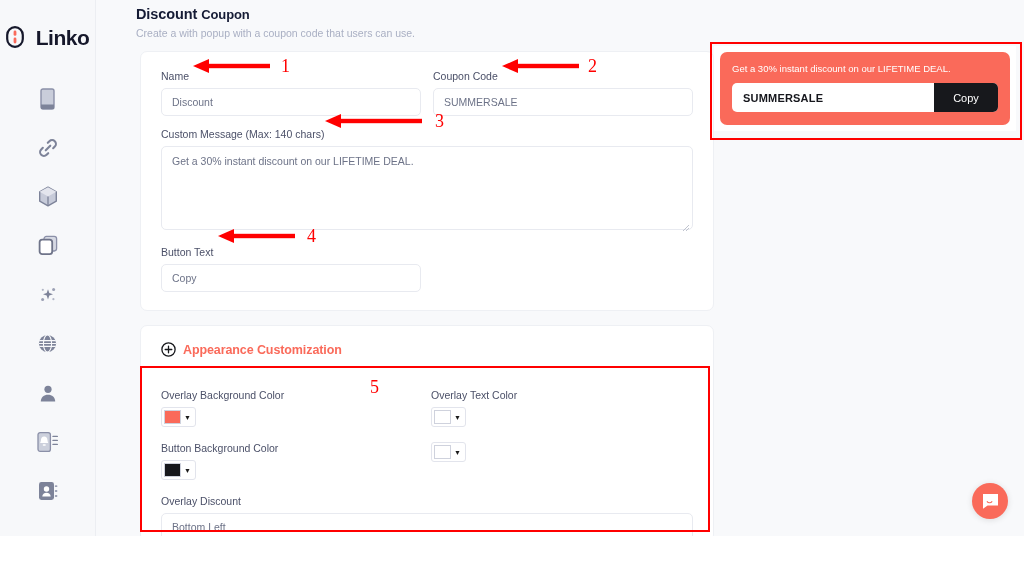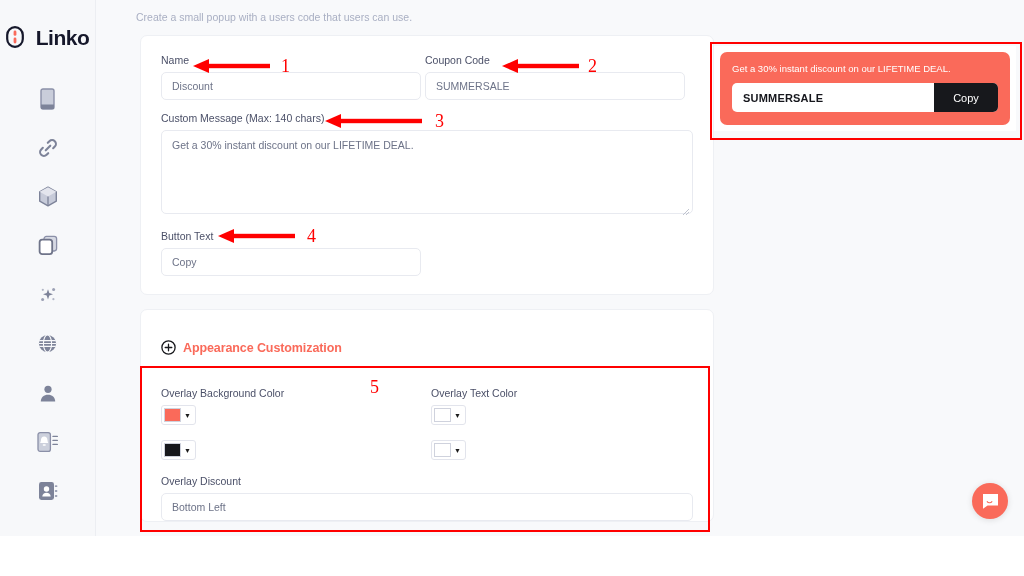--- a/index.html
+++ b/index.html
@@ -100,29 +100,29 @@
     outline: none;
     resize: none;
     position: relative;
   }
   .ta-wrap { position: relative; }
   .ta-grip {
     position: absolute; right: 3px; bottom: 2px;
     width: 8px; height: 8px; pointer-events: none;
   }
 
-  .row2 { display: flex; gap: 4px; }
+  .row2 { display: flex; gap: 12px; }
   .col-half { width: 260px; }
   .col-btntext { width: 260px; margin-top: 12px; }
   .field-block { margin-top: 12px; }
 
   
   .appear-head {
     display: flex; align-items: center; gap: 7px;
-    padding-left: 20px; padding-bottom: 14px; margin-top: 14px;
+    padding-left: 20px; padding-bottom: 14px;
   }
   .appear-title {
     color: #fa6a5a; font-size: 12.5px; font-weight: bold;
     letter-spacing: -0.1px;
   }
   .appear-body { padding: 18px 20px 0 20px; }
   .color-row { display: flex; }
   .color-col { width: 270px; }
   .color-col.right { width: 260px; }
   .swatch-wrap {
@@ -294,21 +294,24 @@
           </g>
         </svg>
       </div>
 
     </div>
   </div>
 
   <div id="content">
 
     <div class="page-head">
-      <div class="page-sub">Create a small popup with a users code that users can use.</div>
+      <div class="page-title">
+        <span>Discount</span><span>&nbsp;</span><span class="light">Coupon</span>
+      </div>
+      <div class="page-sub">Create a with popup with a coupon code that users can use.</div>
     </div>
 
     <div class="card" id="card-main">
 
       <div class="row2">
         <div class="col-half">
           <label class="field-label">Name</label>
           <input class="text-input" type="text" value="Discount" style="">
         </div>
         <div class="col-half">
@@ -358,20 +361,21 @@
             <label class="field-label">Overlay Text Color</label>
             <span class="swatch-wrap">
               <span class="swatch" id="sw-ovtx" style="background: rgb(255, 255, 255);"></span>
               <span class="caret">▼</span>
             </span>
           </div>
         </div>
 
         <div class="color-row">
           <div class="color-col color-group">
+            <label class="field-label">Button Background Color</label>
             <span class="swatch-wrap">
               <span class="swatch" id="sw-btbg" style="background: rgb(23, 24, 28);"></span>
               <span class="caret">▼</span>
             </span>
           </div>
           <div class="color-col right color-group">
             <span class="swatch-wrap">
               <span class="swatch" id="sw-bttx" style="background: rgb(255, 255, 255);"></span>
               <span class="caret">▼</span>
             </span>

